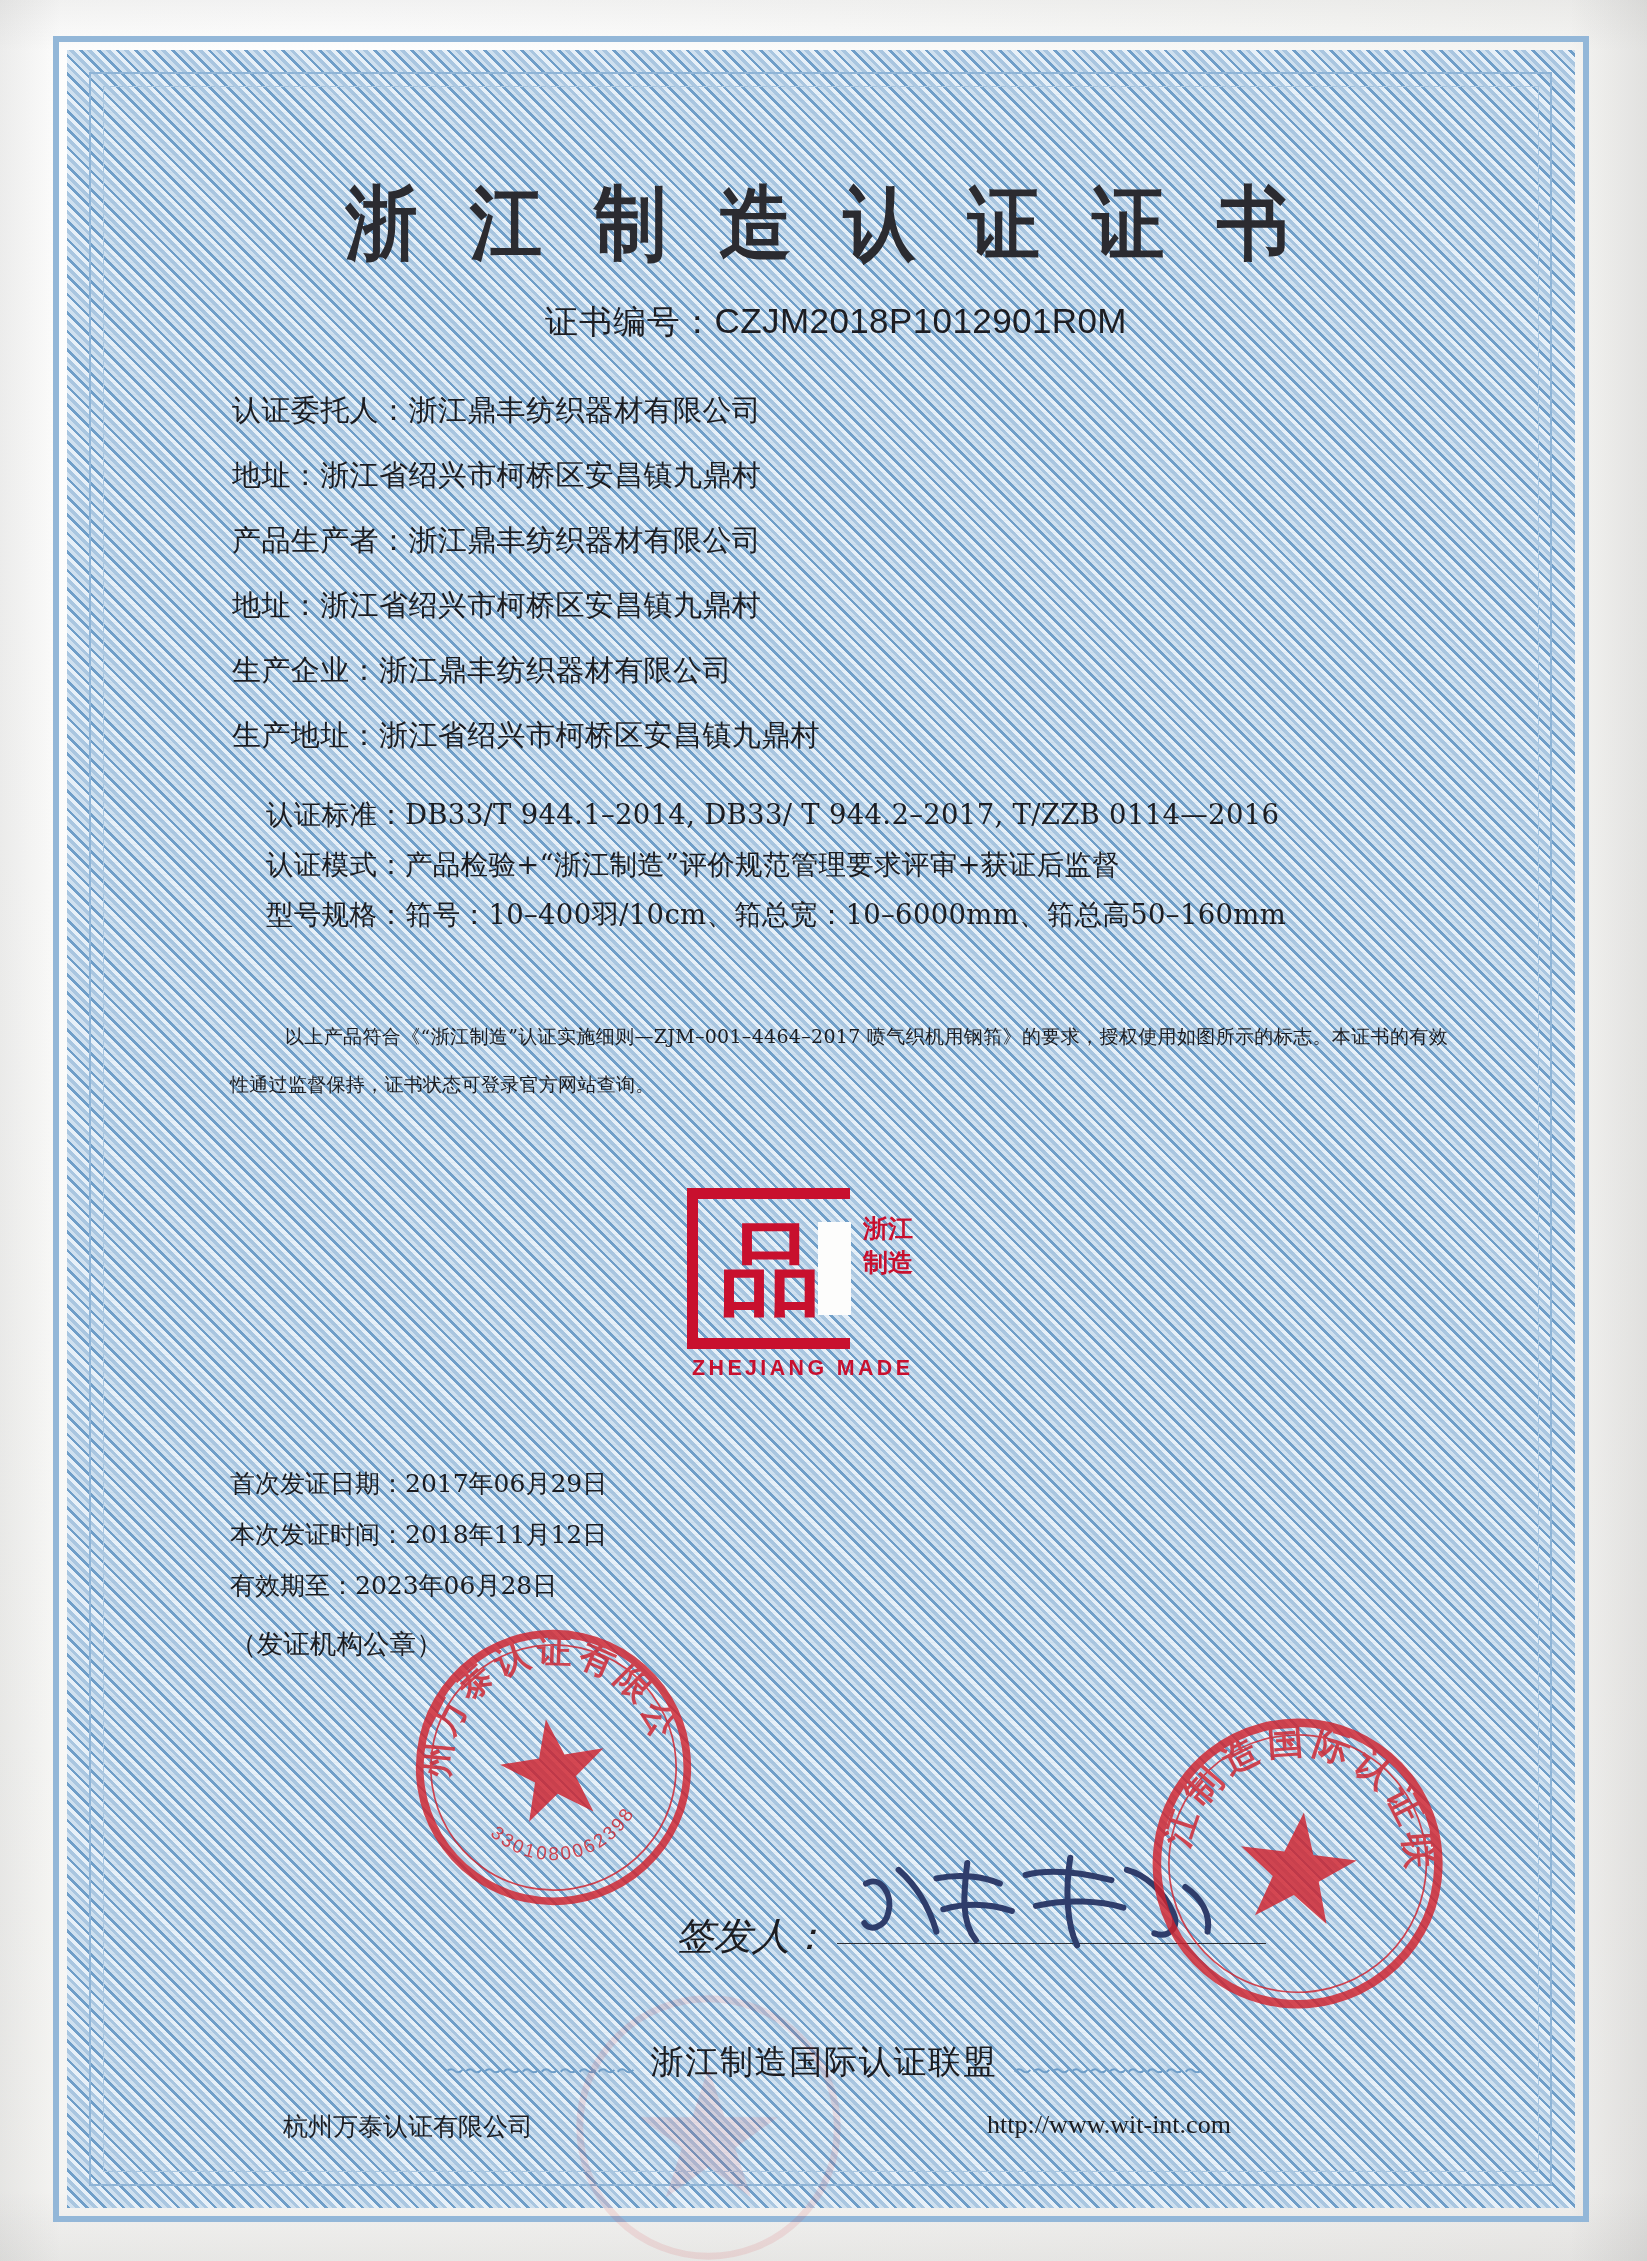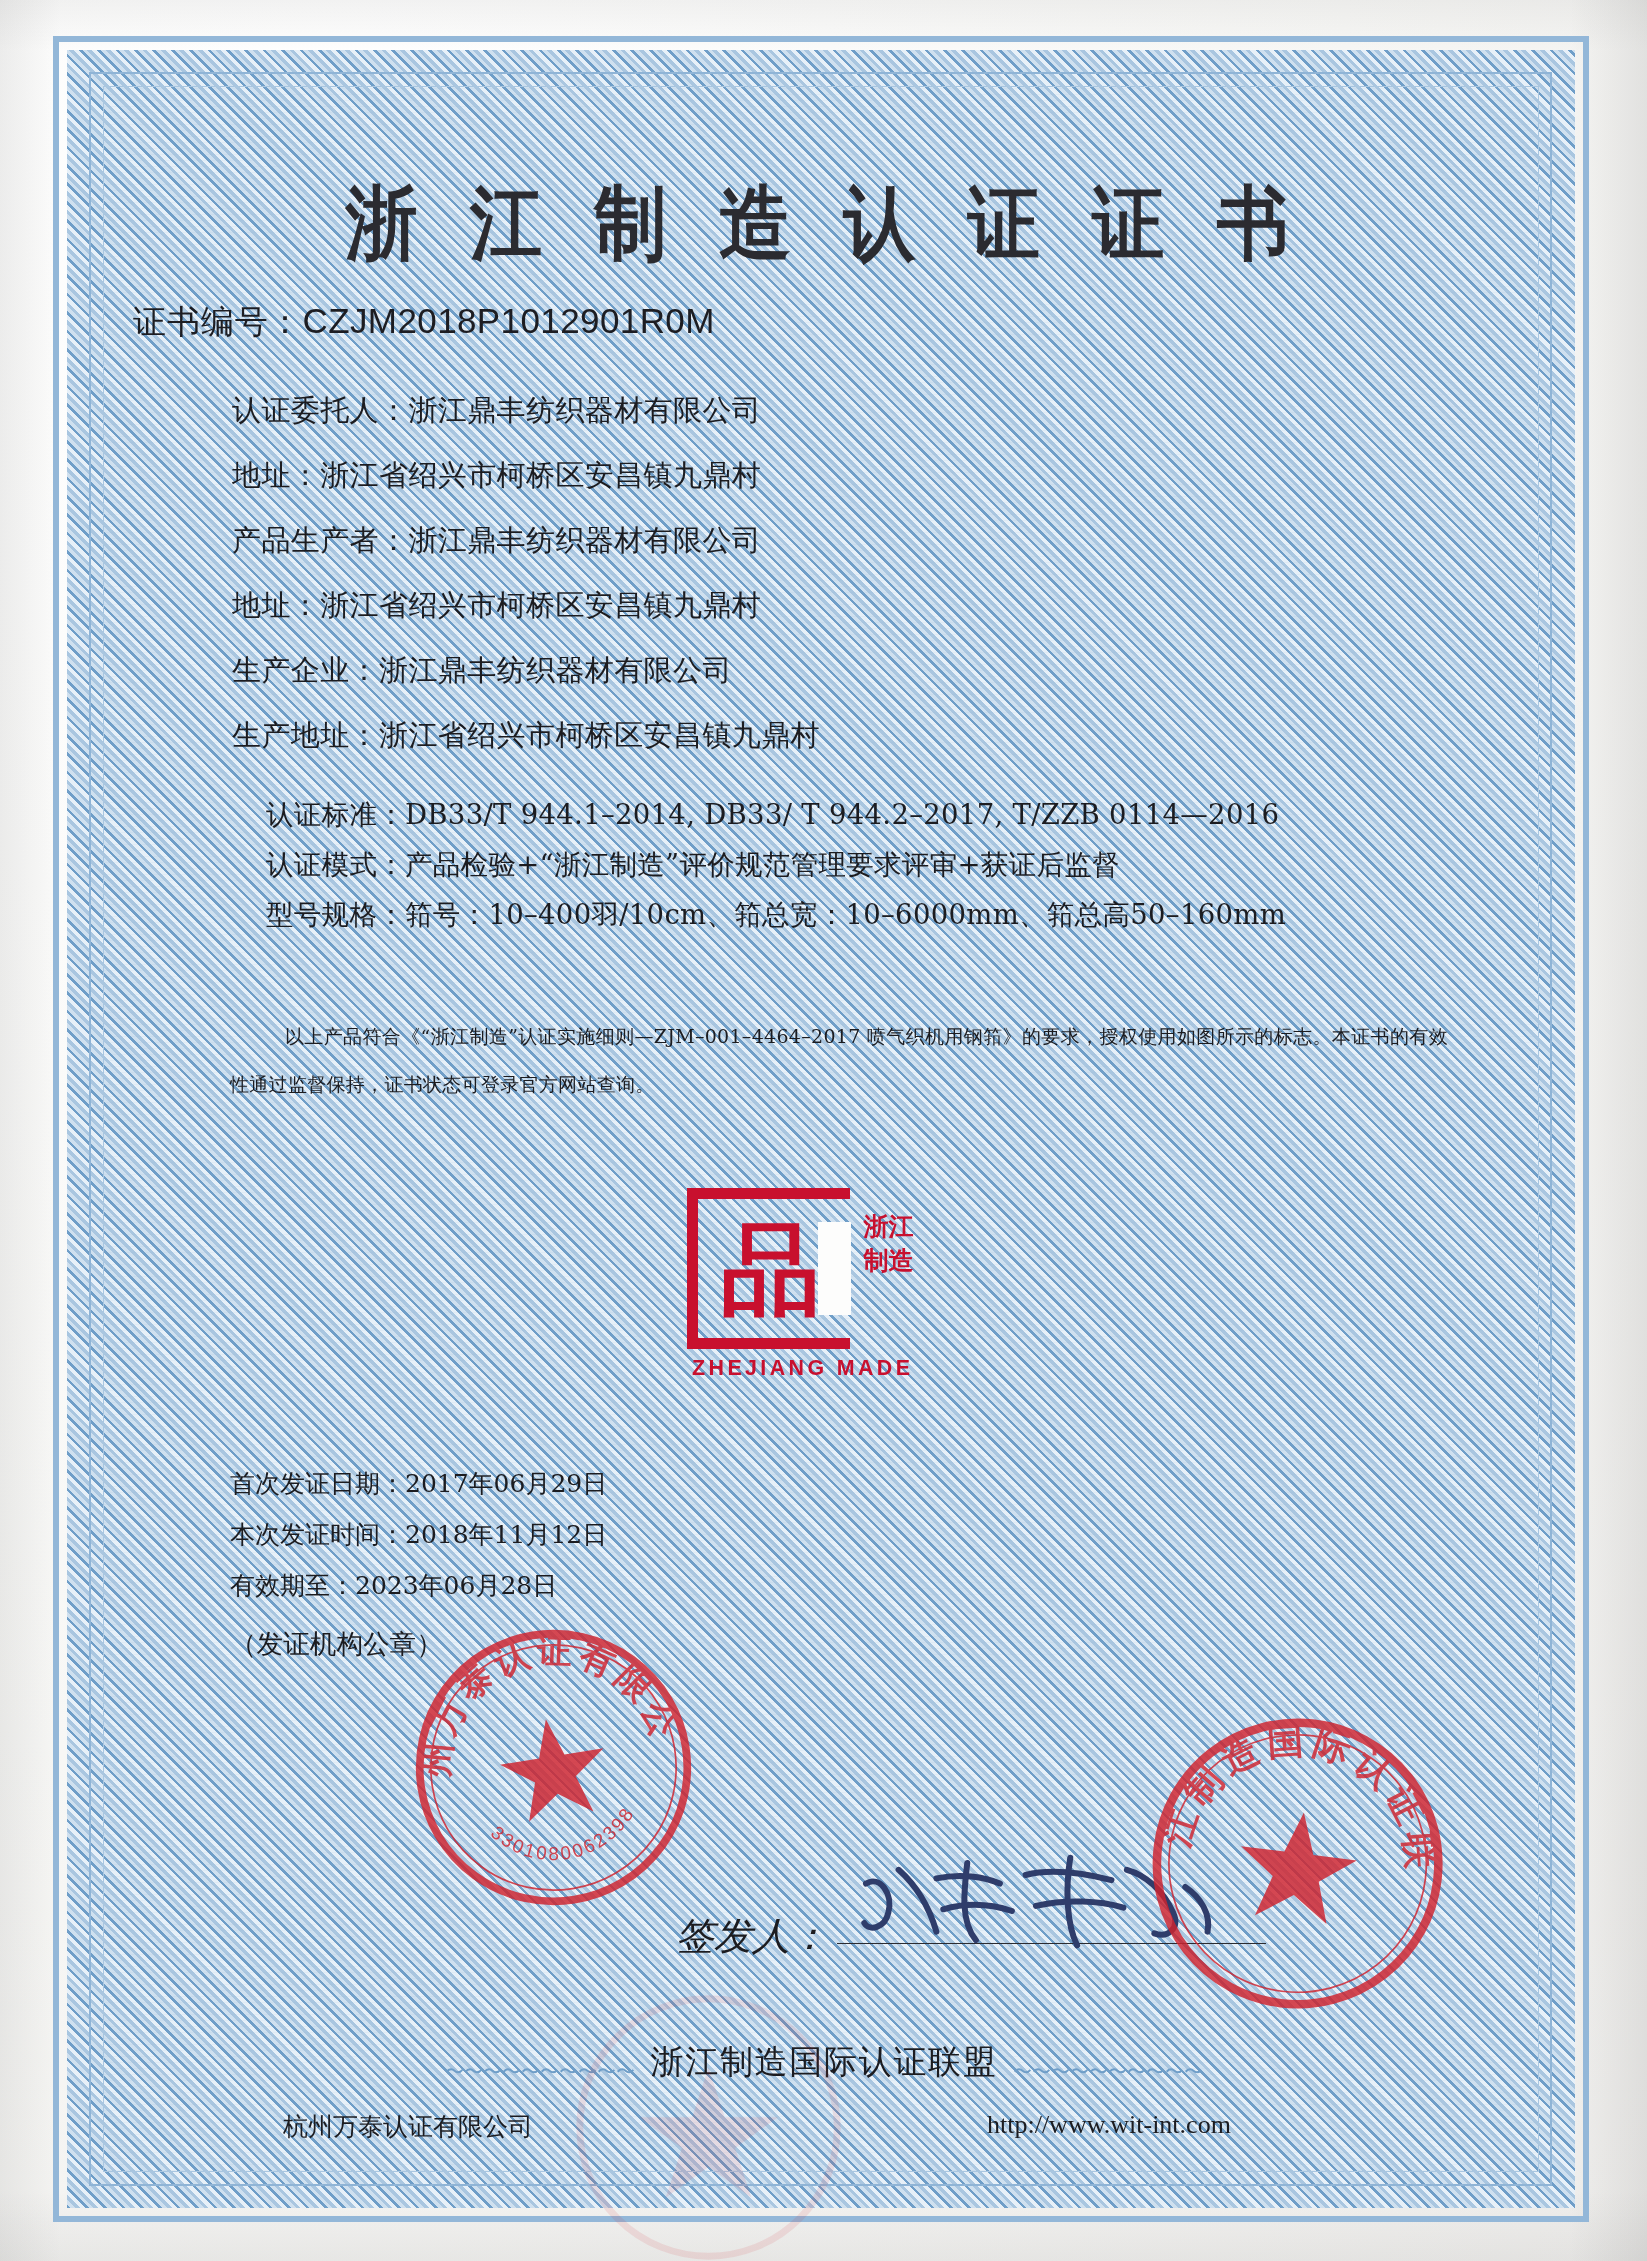--- a/index.html
+++ b/index.html
@@ -103,23 +103,24 @@
     font-size: 72px;
     font-weight: bold;
     letter-spacing: 13.7px;
     color: #2b2b30;
     white-space: nowrap;
     transform: scaleY(1.12);
   }
 
   .cert-no {
     position: absolute;
-    left: 4px;
+    left: 12px;
     top: 197px;
     width: 1390px;
+    text-align: center;
     font-family: "Liberation Sans", sans-serif;
     font-size: 35px;
     color: #1d1d22;
     letter-spacing: 0.9px;
   }
   .cert-no .label {
     font-family: "DejaVu Sans", sans-serif;
     font-size: 33px;
   }
   .cert-no .value {
@@ -220,26 +221,25 @@
     font-weight: bold;
     color: #c8102e;
     line-height: 125px;
     text-align: center;
   }
   #logo .sidetext {
     position: absolute;
     left: 176px;
     top: 24px;
     width: 51px;
-    font-family: Liberation Mono, monospace;
+    font-family: Liberation Serif, serif;
     font-size: 25px;
     line-height: 34px;
     color: #c8102e;
     font-weight: bold;
-    text-align: center;
   }
   #logo .latin {
     position: absolute;
     left: 5.1px;
     top: 168px;
     width: 257px;
     font-family: "Liberation Sans", sans-serif;
     font-size: 21.4px;
     letter-spacing: 3.4px;
     font-weight: bold;

